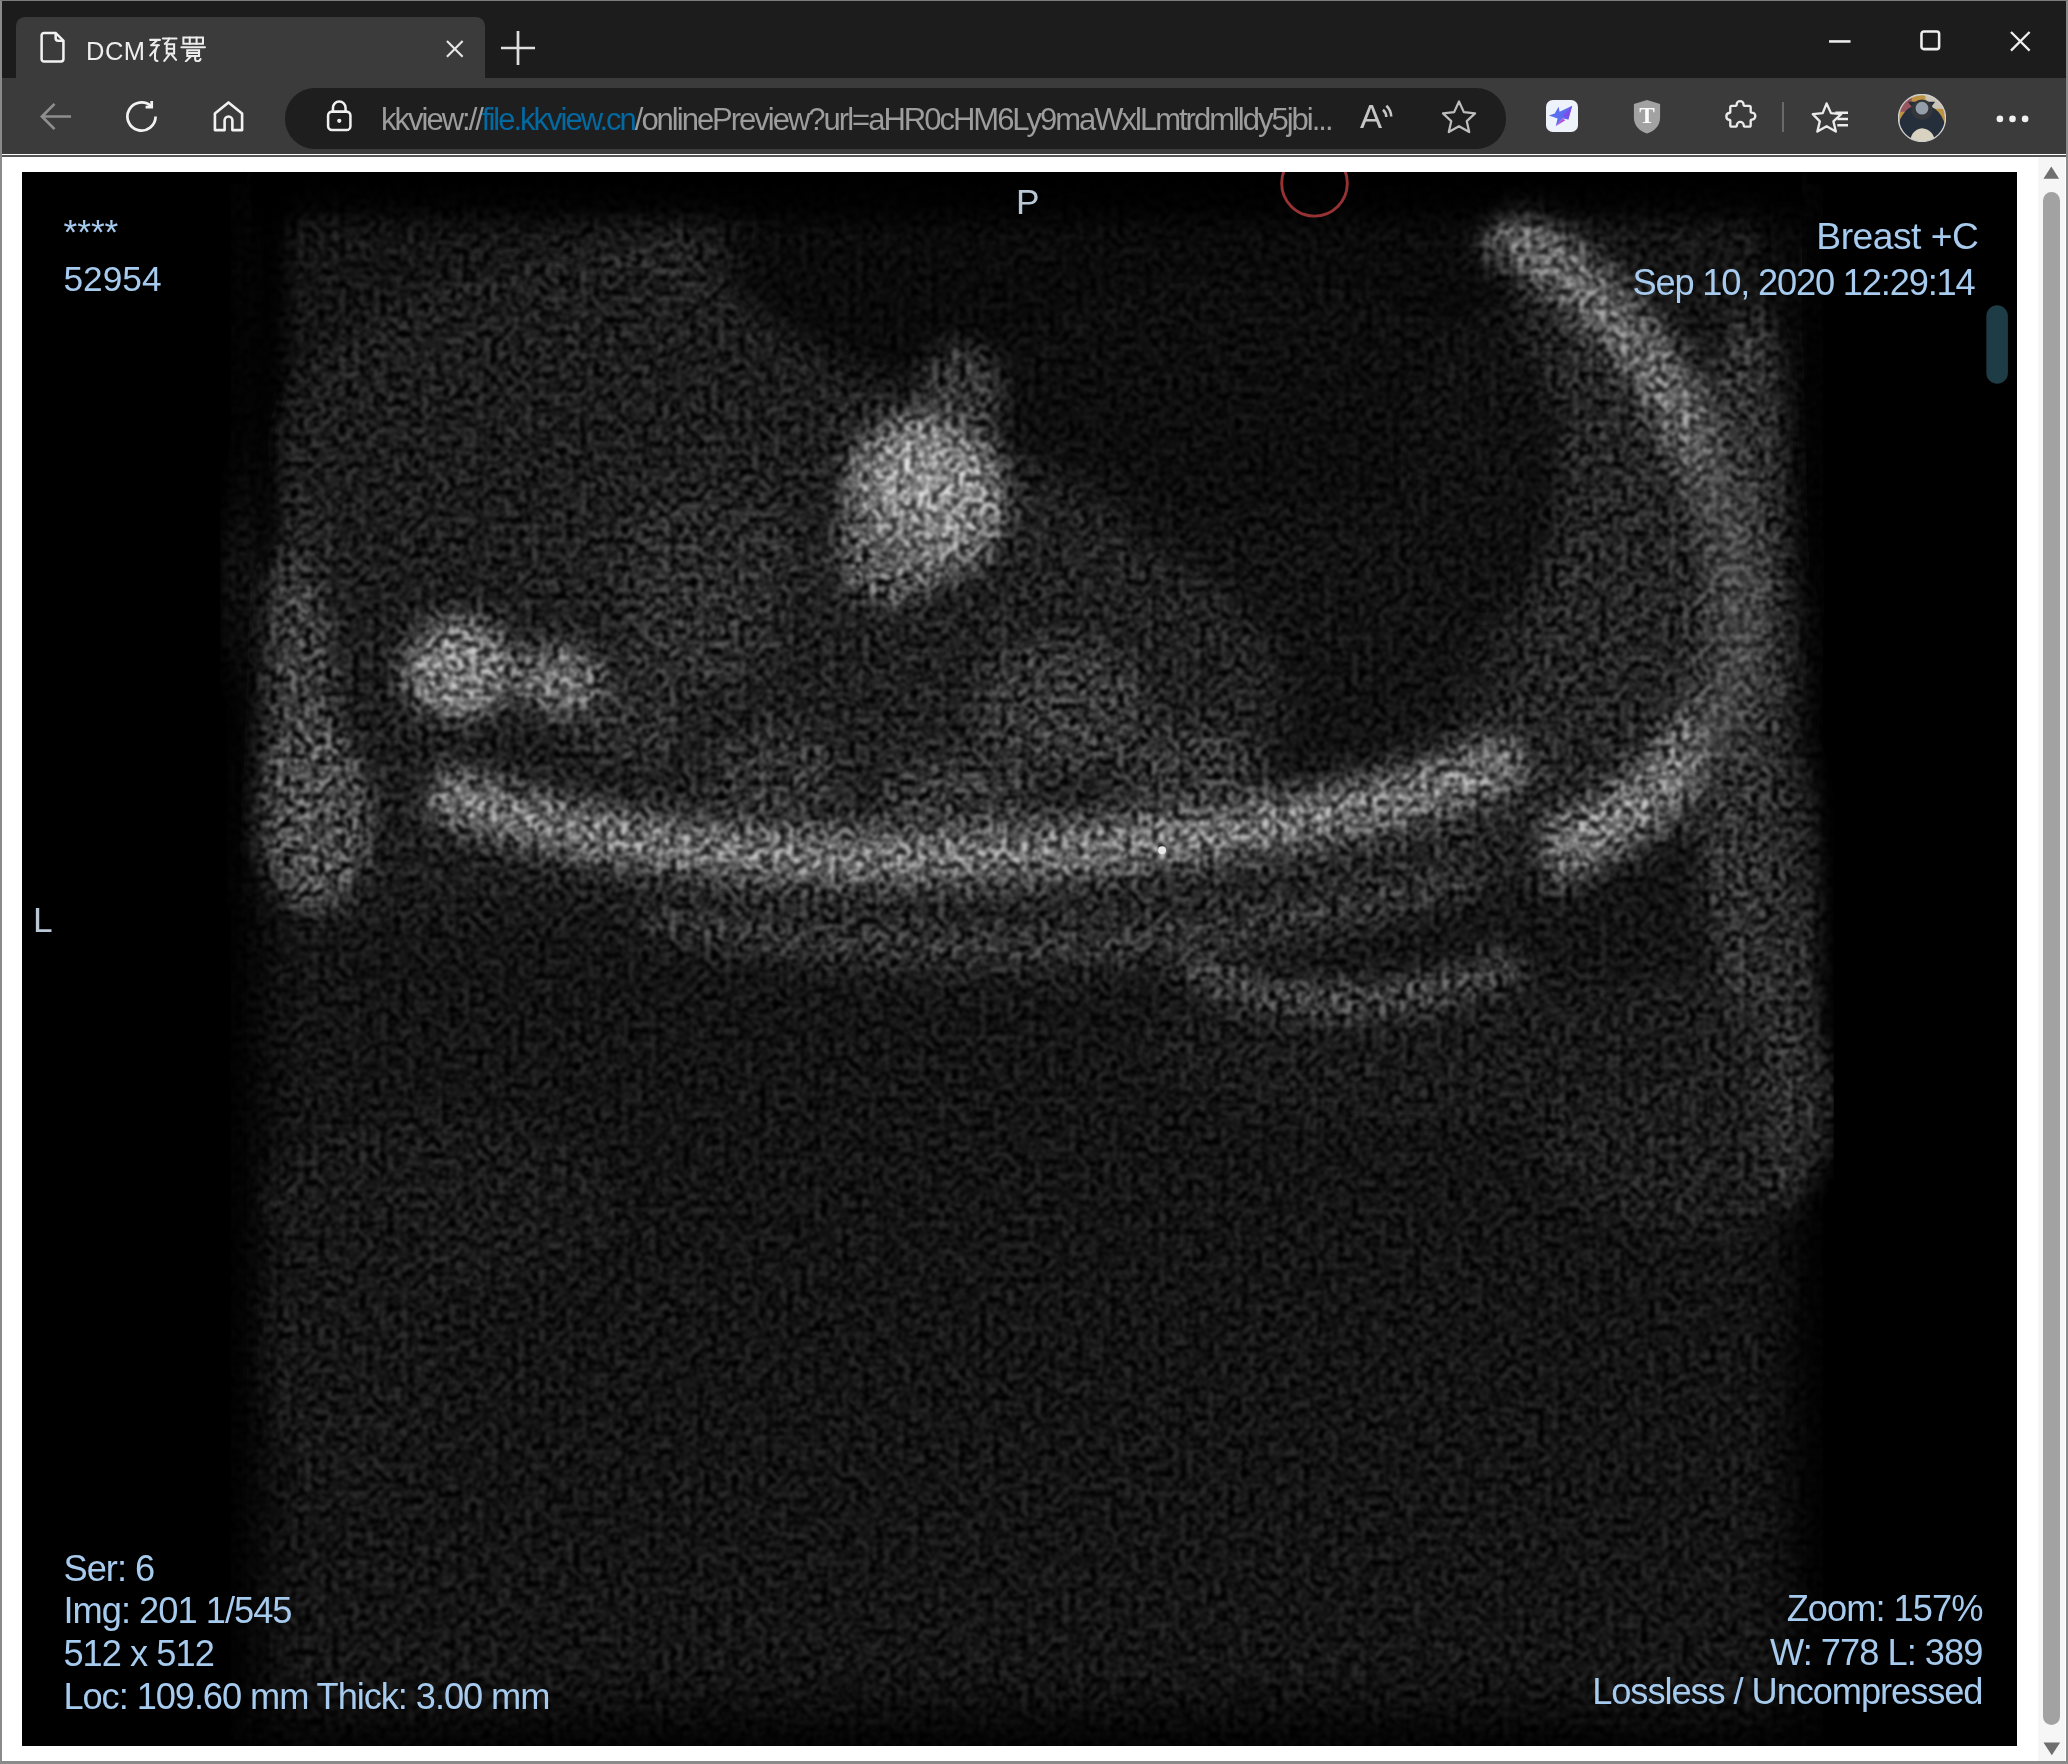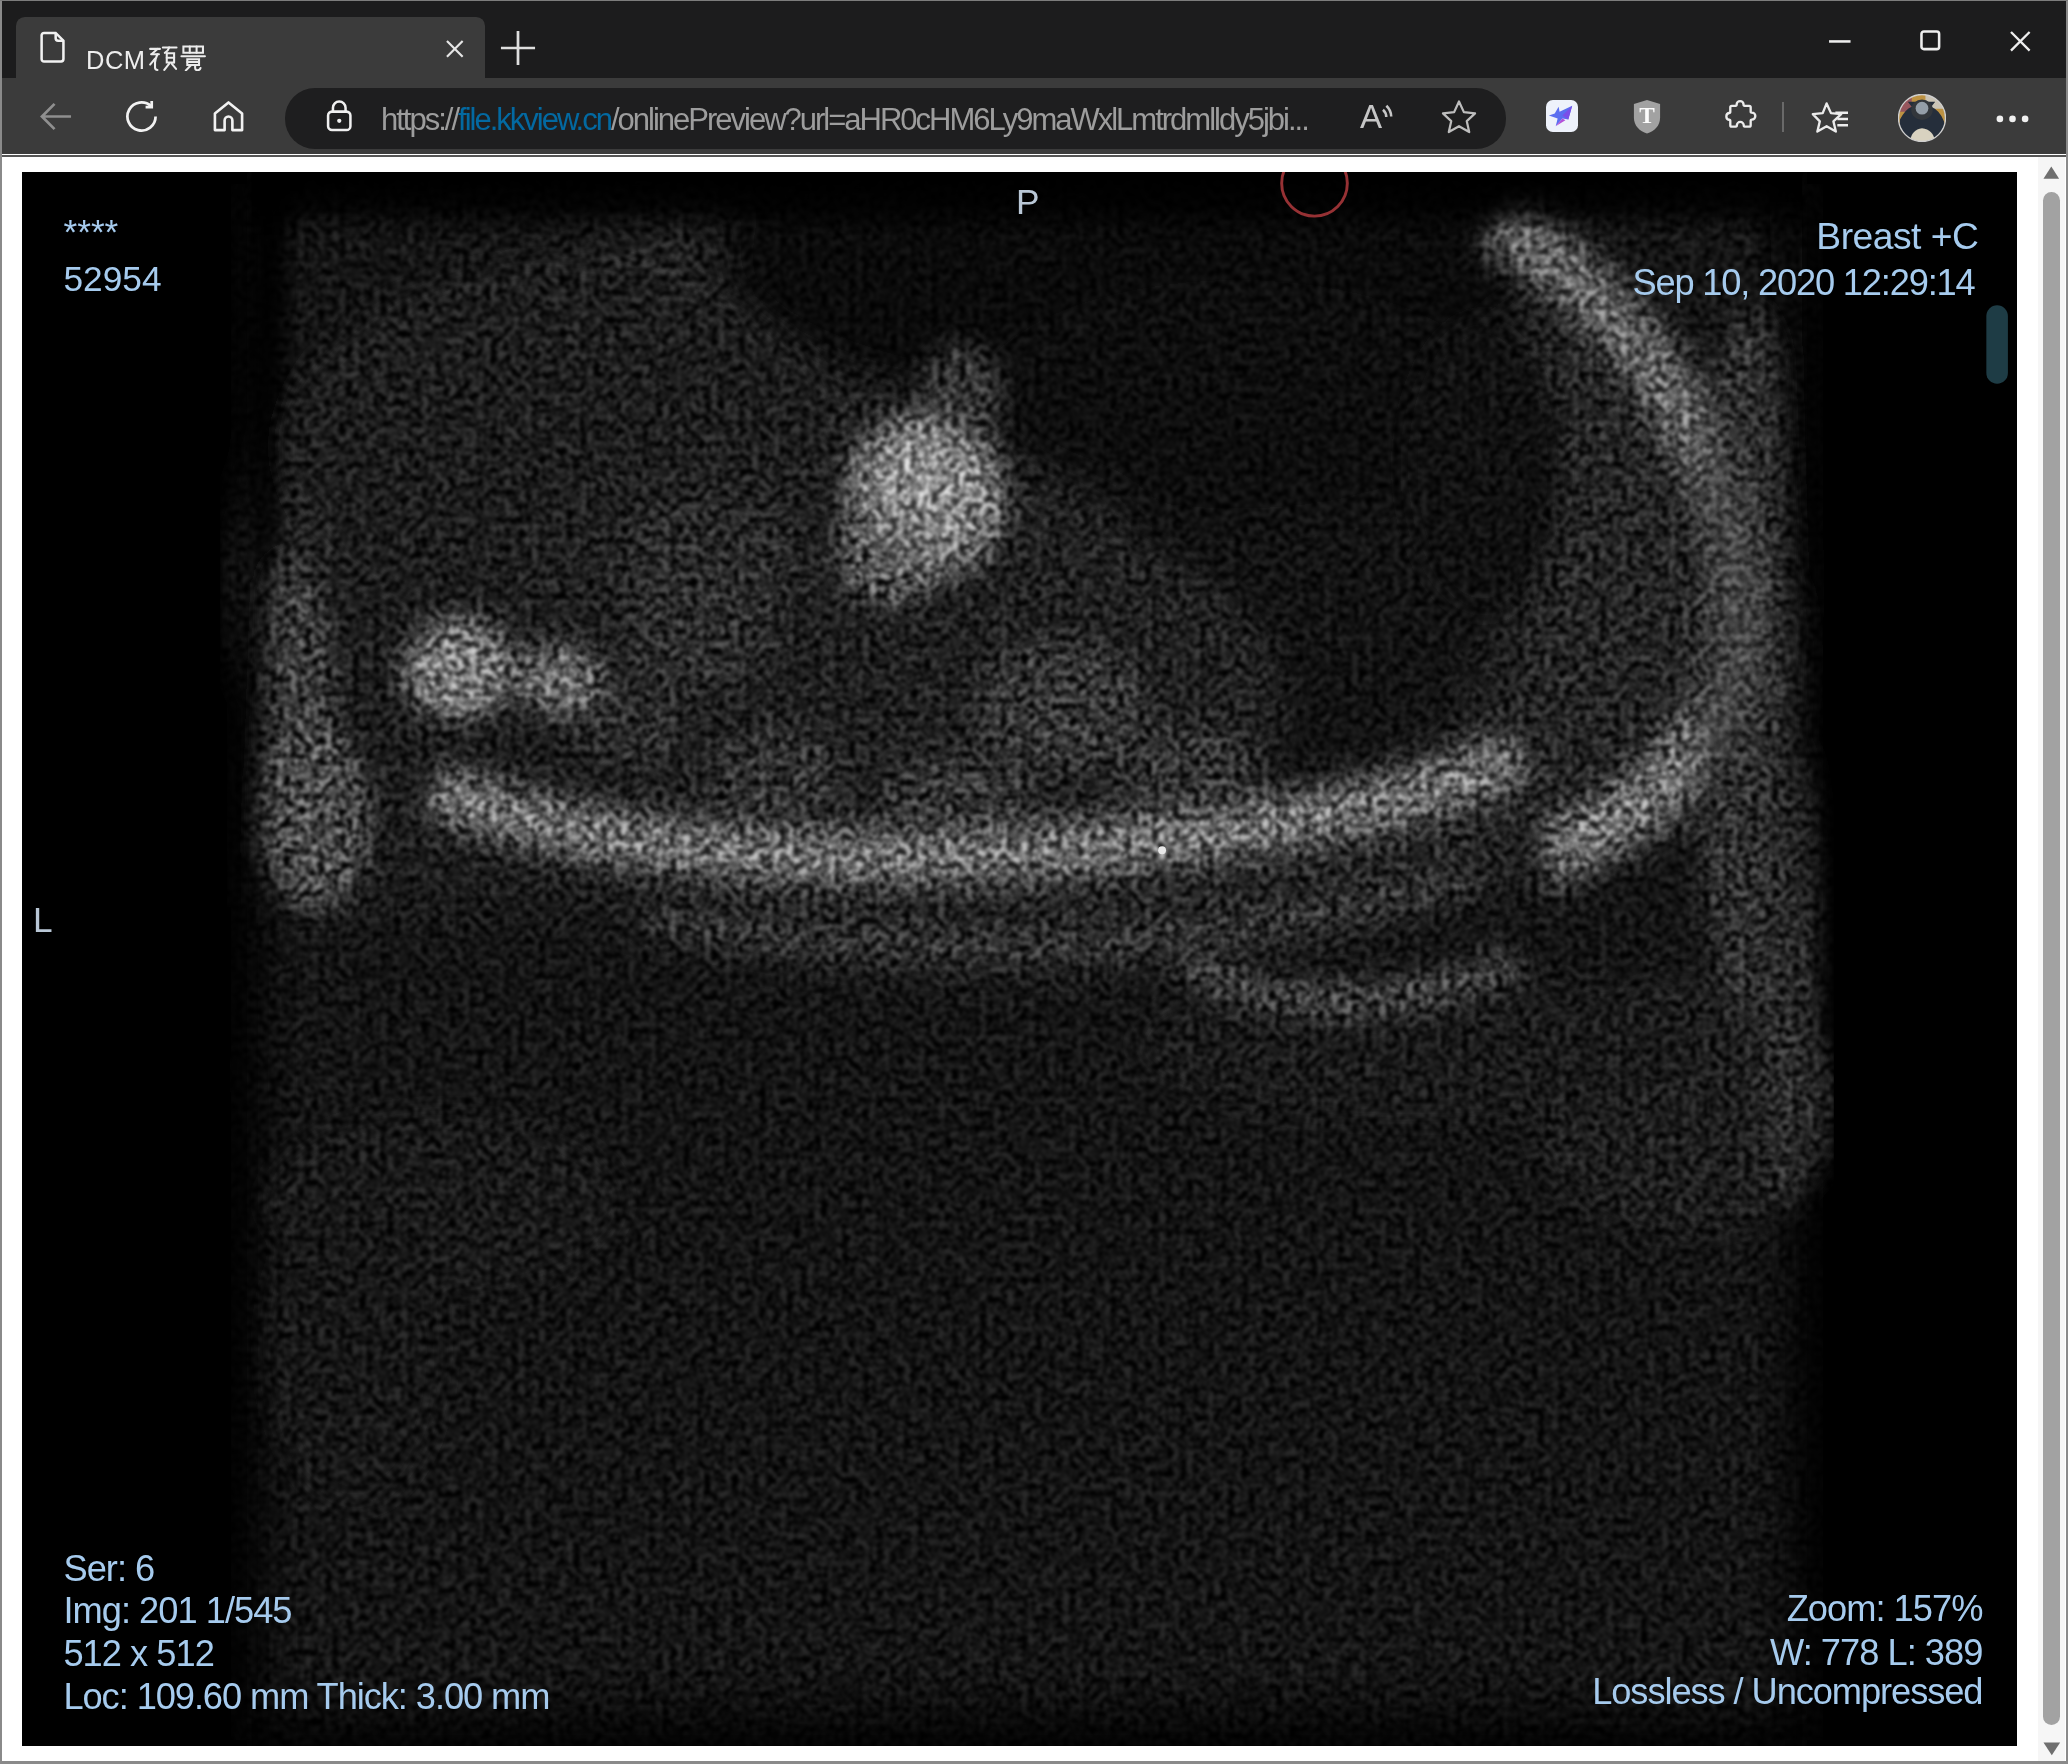--- a/index.html
+++ b/index.html
@@ -2,21 +2,21 @@
 <html><head>
 <meta charset="utf-8">
 <style>
 *{margin:0;padding:0;box-sizing:border-box}
 html,body{width:2068px;height:1764px;background:#fff;font-family:"Liberation Sans",sans-serif;overflow:hidden;position:relative}
 .abs{position:absolute}
 #tabbar{left:0;top:1px;width:2068px;height:77px;background:#1c1c1d}
 #toolbar{left:0;top:78px;width:2068px;height:76px;background:#3b3b3b}
 #tbline{left:0;top:155px;width:2068px;height:2px;background:#565656}
 #tab{left:15.7px;top:16.7px;width:469px;height:62px;background:#3b3b3b;border-radius:8.8px 8.8px 0 0}
-#tabtitle{left:86px;top:44px;width:196px;height:29px;color:#eee;font-size:25.5px;letter-spacing:0.5px}
+#tabtitle{left:86px;top:35px;width:196px;height:29px;color:#eee;font-size:25.5px;letter-spacing:0.5px}
 #page{left:0;top:157px;width:2068px;height:1605px;background:#fff}
 #viewer{left:21.6px;top:14.7px;width:1995px;height:1574px;background:#000}
 #sbtrack{left:2038px;top:0px;width:27.4px;height:1605px;background:#f6f6f6}
 #sbthumb{left:2043px;top:35px;width:16.7px;height:1533px;background:#a2a2a2;border-radius:8.8px}
 #botstrip{left:0;top:1761px;width:2068px;height:2.9px;background:#8a8a8a}
 #lborder{left:0;top:0;width:2px;height:1764px;background:#8a8a8a}
 #rborder{left:2066px;top:0;width:2px;height:1764px;background:#8a8a8a}
 #tborder{left:0;top:0;width:2068px;height:1px;background:#7c7c7c}
 </style>
 </head>
@@ -86,21 +86,21 @@
     <path d="M3 14 L17 2.5 L31 14 V31 H21 V21 a4 4 0 0 0 -8 0 V31 H3 Z" fill="none" stroke="#f2f2f2" stroke-width="2.7" stroke-linejoin="round"></path>
   </svg>
 
 <div class="abs" style="left:285px;top:88px;width:1221px;height:61px;background:#1e1e1f;border-radius:30px"></div>
 
 <svg class="abs" style="left:326px;top:99px" width="26.5" height="33" viewBox="0 0 27 34">
  <rect x="2" y="13" width="23" height="19" rx="4" fill="none" stroke="#f0f0f0" stroke-width="2.6"></rect>
  <path d="M7 13 V9 a6.5 6.5 0 0 1 13 0 V13" fill="none" stroke="#f0f0f0" stroke-width="2.6"></path>
  <circle cx="13.5" cy="22.5" r="2.2" fill="#f0f0f0"></circle>
 </svg>
-<div class="abs" style="left:381px;top:102px;width:951px;font-size:31px;letter-spacing:-2px;color:#9d9d9d;white-space:nowrap;overflow:hidden"><span>https://</span><span style="color:#0369a1">file.kkview.cn</span><span>/onlinePreview?url=aHR0cHM6Ly9maWxlLmtrdmlldy5jbi...</span></div>
+<div class="abs" style="left:381px;top:102px;width:951px;font-size:31px;letter-spacing:-2px;color:#9d9d9d;white-space:nowrap;overflow:hidden"><span>kkview://</span><span style="color:#0369a1">file.kkview.cn</span><span>/onlinePreview?url=aHR0cHM6Ly9maWxlLmtrdmlldy5jbi...</span></div>
 
 <svg class="abs" style="left:1360px;top:98px" width="43" height="37" viewBox="0 0 44 38">
  <text x="0" y="31" font-family="Liberation Sans" font-size="34" fill="#c6c6c6">A</text>
  <path d="M27 8 a16 16 0 0 1 5 11" fill="none" stroke="#c6c6c6" stroke-width="2.6"></path>
  <path d="M23.5 12 a10 10 0 0 1 3.4 7.6" fill="none" stroke="#c6c6c6" stroke-width="2.6"></path>
 </svg>
 
 <svg class="abs" style="left:1441px;top:99px" width="36" height="35" viewBox="0 0 37 36">
  <path d="M18.5 2.5 L23.5 13.5 L35 14.8 L26.5 22.8 L29 34 L18.5 28 L8 34 L10.5 22.8 L2 14.8 L13.5 13.5 Z" fill="none" stroke="#bdbdbd" stroke-width="2.3" stroke-linejoin="round"></path>
 </svg>

